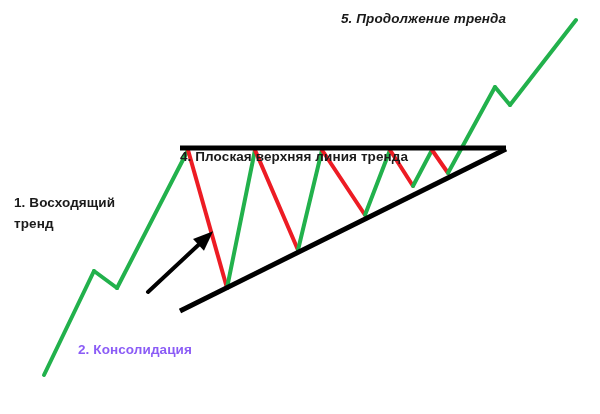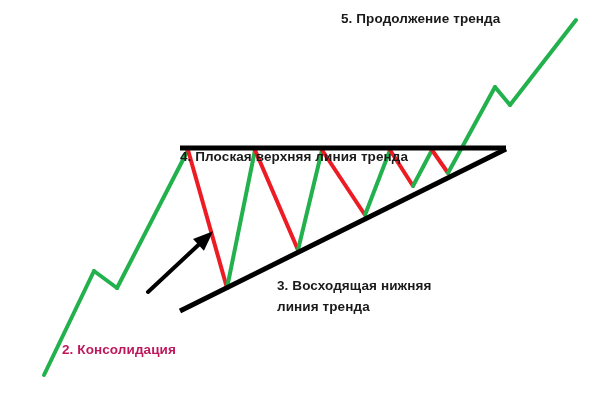--- a/index.html
+++ b/index.html
@@ -72,23 +72,23 @@
     <line x1="180" y1="148" x2="506" y2="148" stroke="#000000" stroke-width="5" stroke-linecap="butt"></line>
     <line x1="180" y1="311" x2="506" y2="149" stroke="#000000" stroke-width="5" stroke-linecap="butt"></line>
 
     <g>
       <line x1="148" y1="292" x2="208" y2="236" stroke="#000000" stroke-width="4" stroke-linecap="round"></line>
       <polygon points="213.11738687770008,231.22377224747993 203.9548275157228,250.7185794006231 193.0377355099626,239.0216951087372" fill="#000000"></polygon>
     </g>
 
   </svg>
 
+  <div class="anno" id="anno-uptrend" style="color: rgb(26, 26, 26);">1. Восходящий
+тренд</div>
 
-  <div class="anno" id="anno-consolidation" style="color: #be185d;">2. Консолидация</div>
+  <div class="anno" id="anno-consolidation" style="color: #8b5cf6; margin-left: 16px;">2. Консолидация</div>
 
-  <div class="anno" id="anno-lower-line" style="color: rgb(26, 26, 26);">3. Восходящая нижняя
-линия тренда</div>
 
   <div class="anno" id="anno-upper-line" style="color: rgb(26, 26, 26); margin-top: 40px;">4. Плоская верхняя линия тренда</div>
 
-  <div class="anno" id="anno-continuation" style="color: rgb(26, 26, 26);">5. Продолжение тренда</div>
+  <div class="anno" id="anno-continuation" style="color: rgb(26, 26, 26); font-style: italic;">5. Продолжение тренда</div>
 
 </div>
 
 </body></html>

